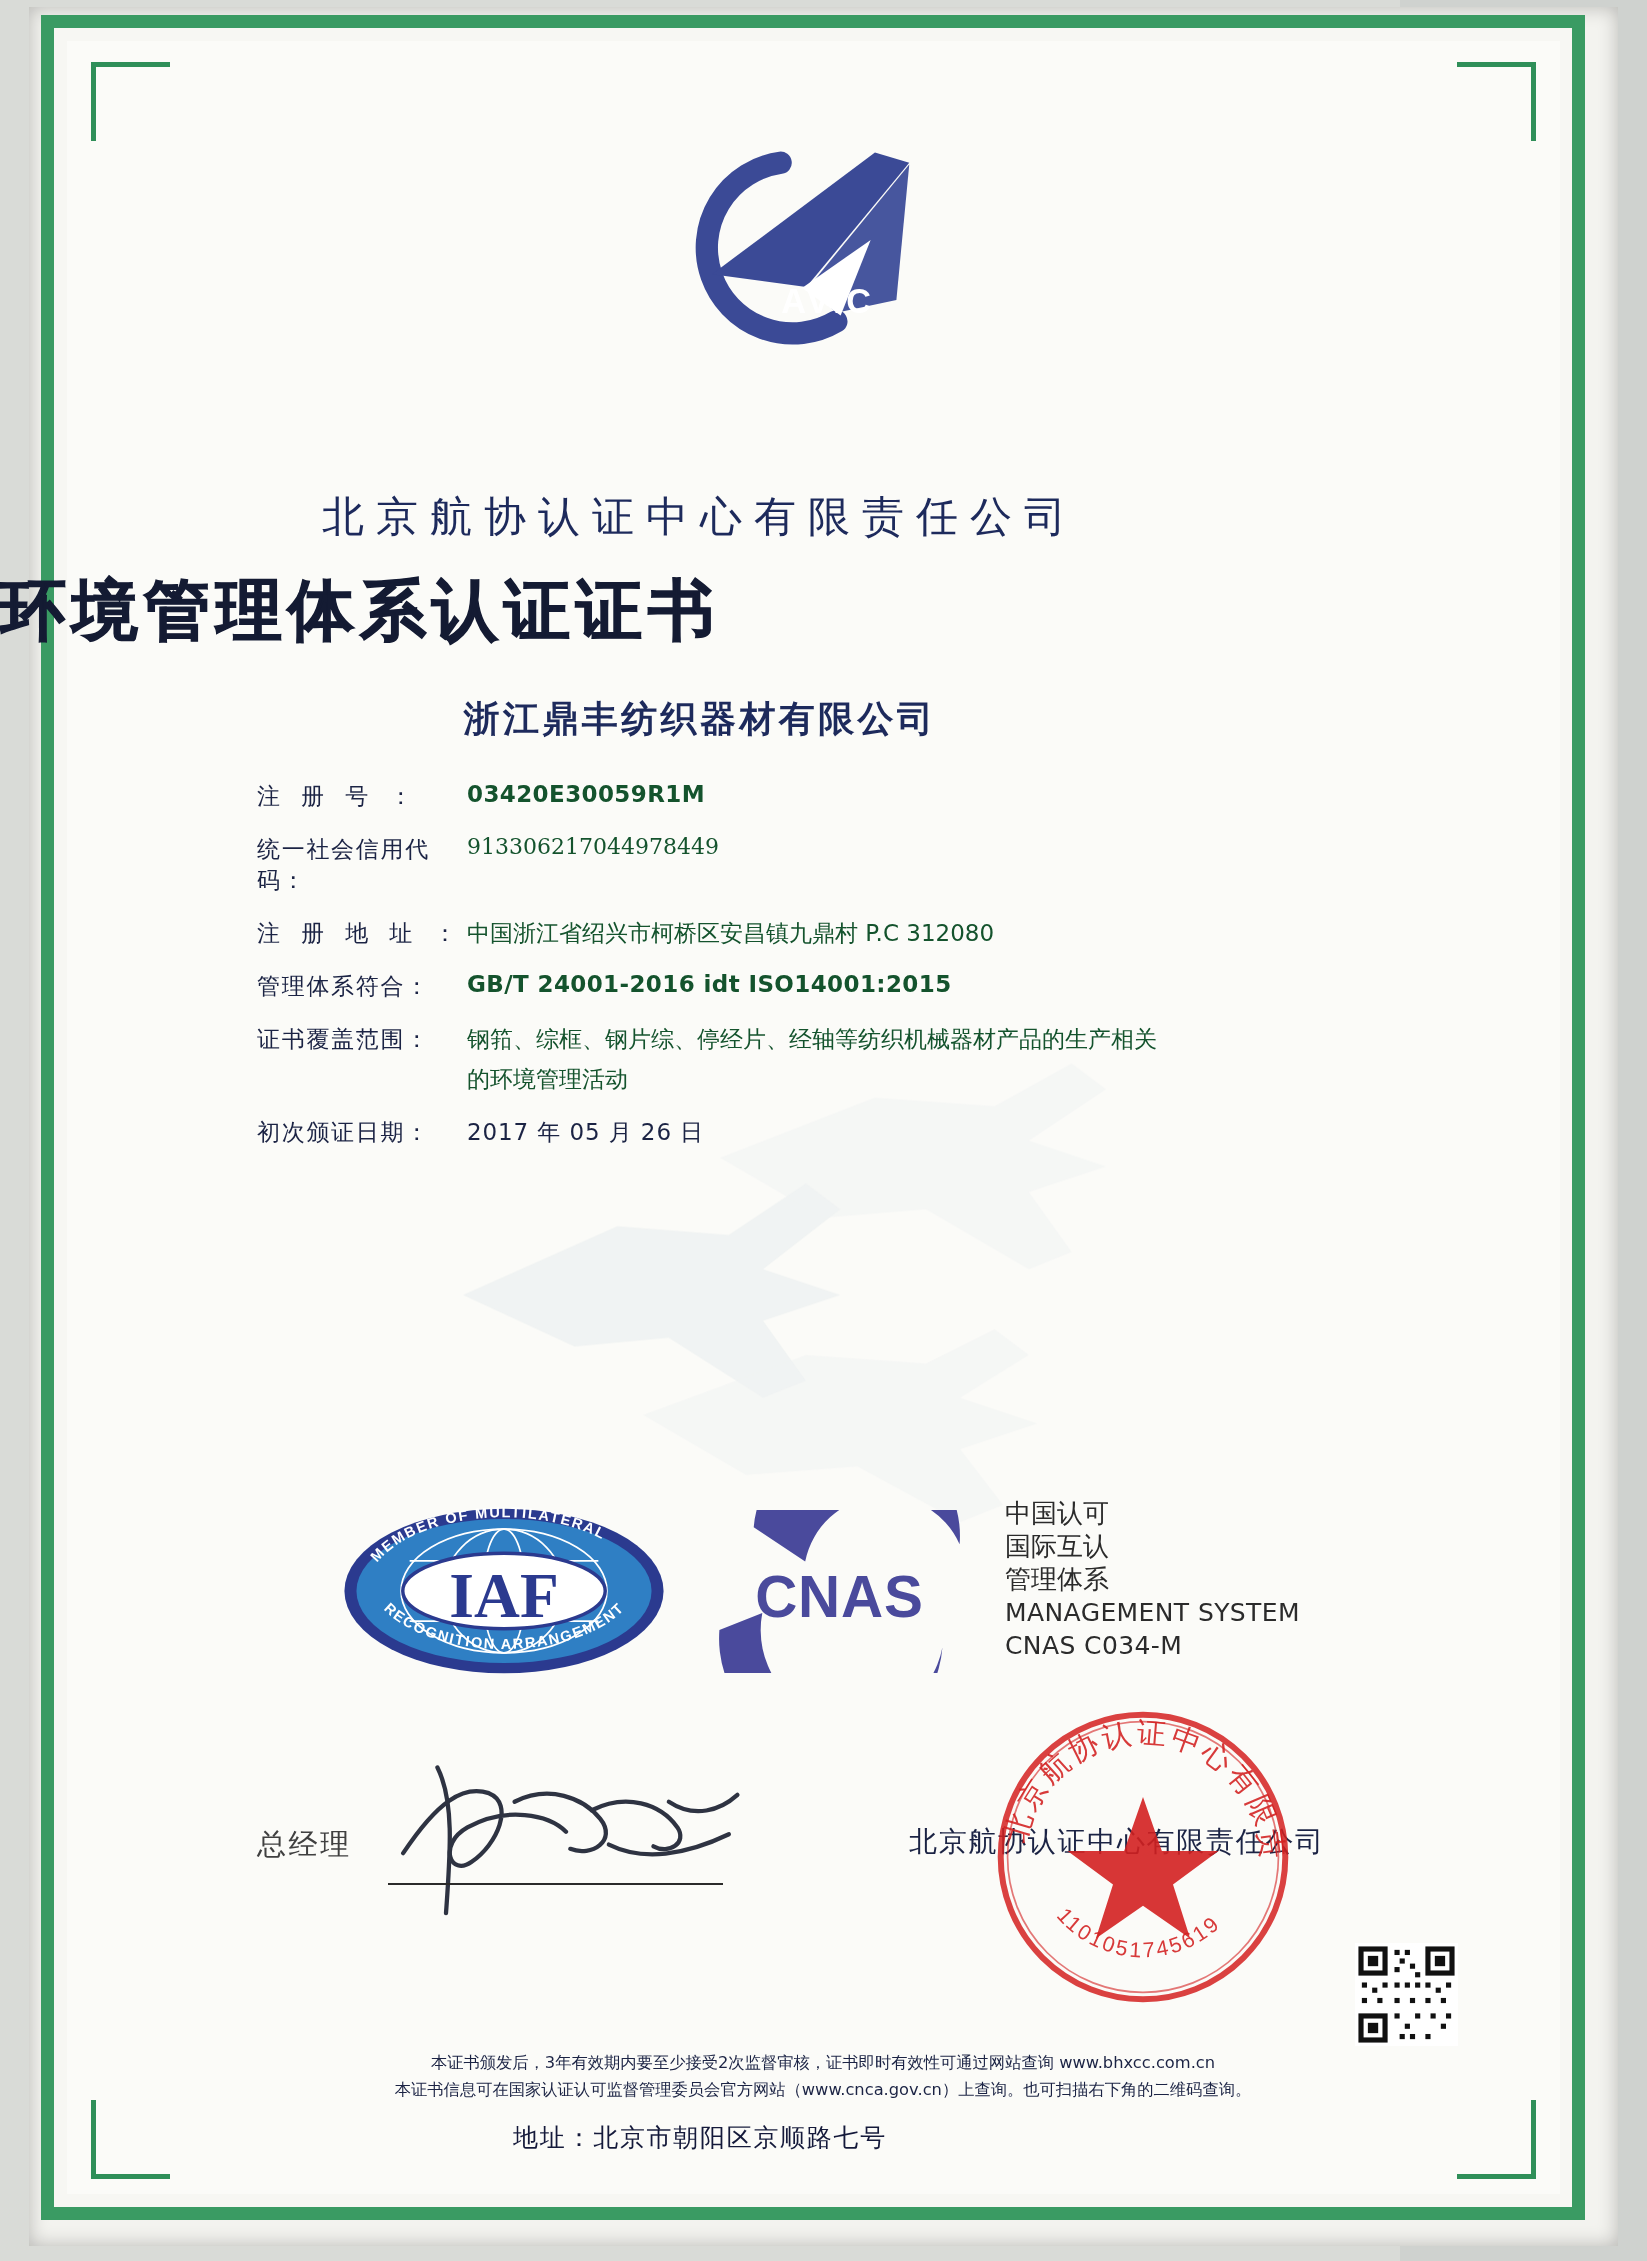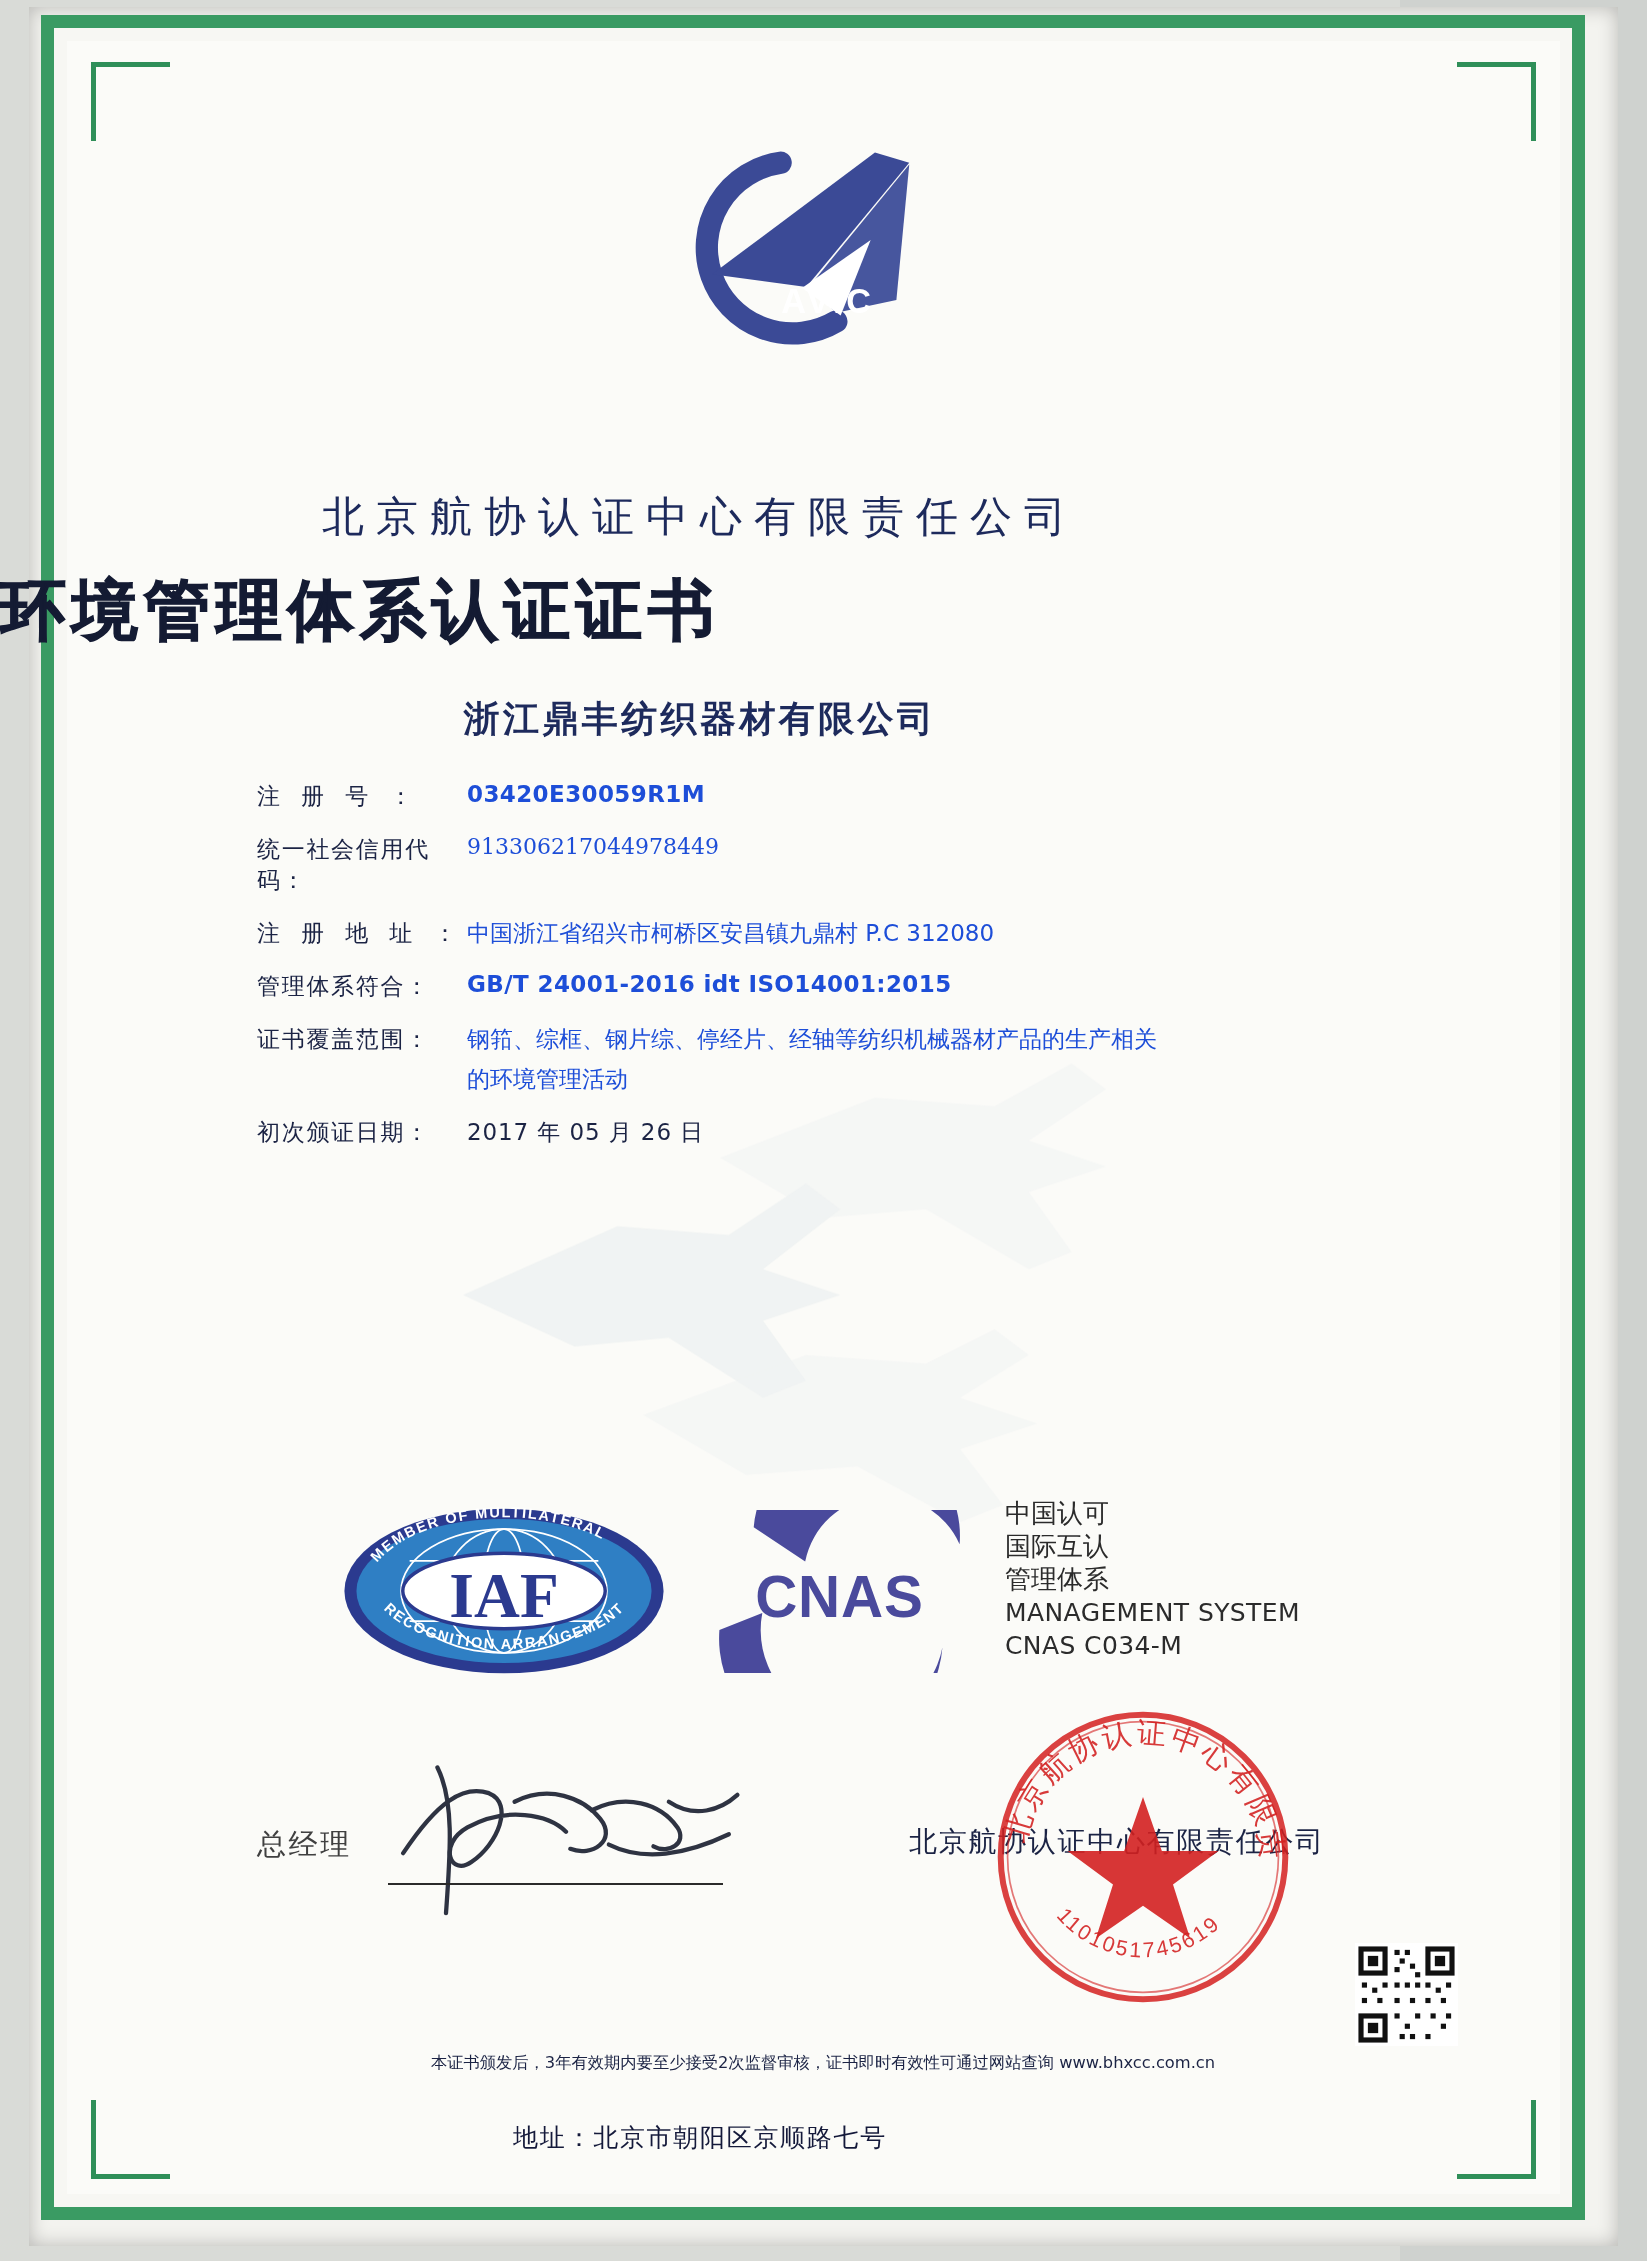--- a/index.html
+++ b/index.html
@@ -83,21 +83,21 @@
     color:#1b2344;
   }
   .row{
     display:flex;align-items:flex-start;margin-bottom:22px;
     font-size:23px;
   }
   .lbl{
     width:210px;flex:none;letter-spacing:1.7px;color:#1b2344;
   }
   .lbl.sp{letter-spacing:6.9px;}
-  .val{flex:1;color:#1d4ed8;}
+  .val{flex:1;color:#14532d;}
   .val.bold{font-weight:bold;letter-spacing:0.4px;font-size:23px;}
   .val.mono{font-family:"DejaVu Serif","Liberation Serif",serif;font-size:22px;}
   .val2{margin-top:8.6px;padding-left:0;}
   .date-row{display:flex;align-items:center;font-size:23px;margin-bottom:22px;}
   .date-row .lbl{width:210px;}
   .date-row .d1{width:283px;letter-spacing:0.9px;}
   .date-row .lbl2{width:214px;letter-spacing:1.7px;}
   .date-row .d2{letter-spacing:0.9px;}
 
   
@@ -320,17 +320,18 @@
         <rect x="100" y="94" width="6" height="6"></rect>
         <rect x="82" y="106" width="6" height="6"></rect>
       <rect x="52" y="106" width="6" height="6"></rect>
         <rect x="64" y="106" width="6" height="6"></rect>
         <rect x="106" y="82" width="6" height="6"></rect>
     </g>
   </svg>
 
   <div class="footnotes">
     <div>本证书颁发后，3年有效期内要至少接受2次监督审核，证书即时有效性可通过网站查询 www.bhxcc.com.cn</div>
+    <div>本证书信息可在国家认证认可监督管理委员会官方网站（www.cnca.gov.cn）上查询。也可扫描右下角的二维码查询。</div>
   </div>
 
   <div class="addr">地址：北京市朝阳区京顺路七号</div>
 </div>
 
 
 </body></html>

